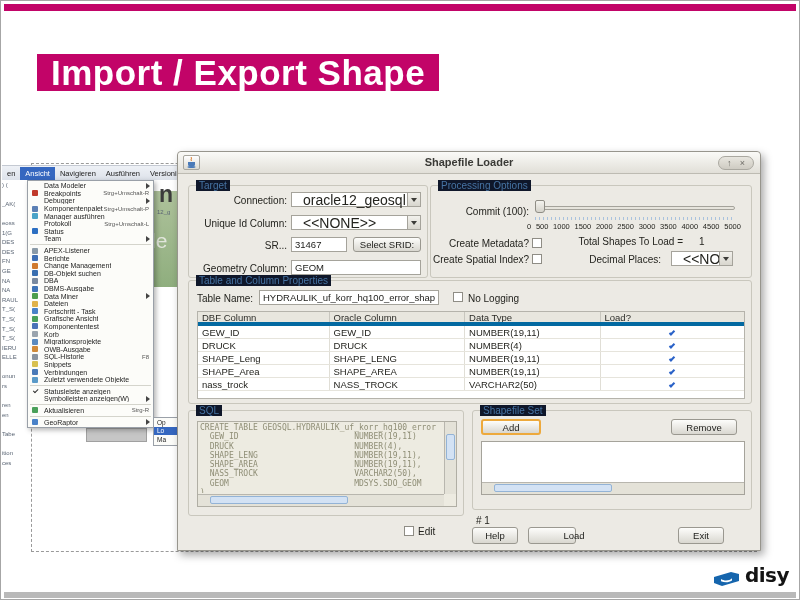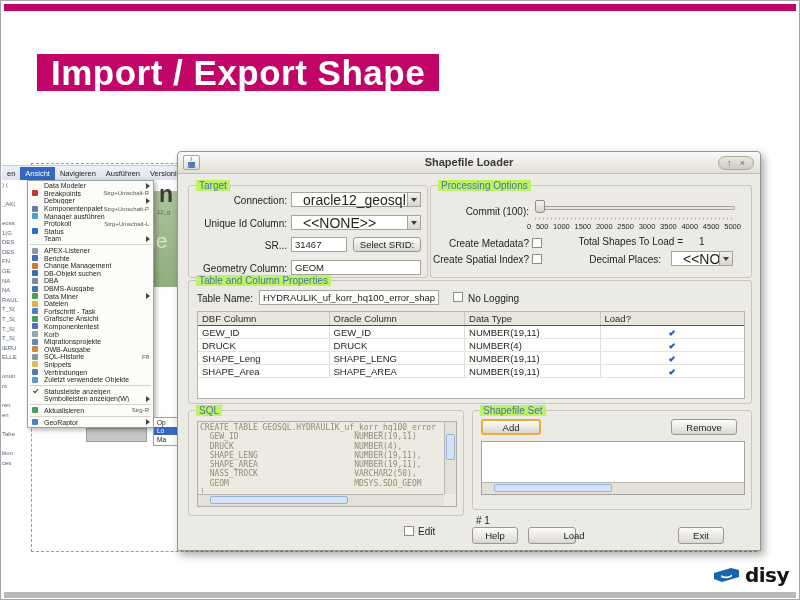--- a/index.html
+++ b/index.html
@@ -58,21 +58,21 @@
   #dlg-title{position:absolute;left:0;right:0;top:4px;text-align:center;font-weight:bold;
     font-size:11px;color:#3a3a36;}
   #java-btn{position:absolute;left:5px;top:3px;width:17px;height:15px;background:linear-gradient(#fff,#dcdad2);
     border:1px solid #a8a69e;border-radius:2px;display:flex;align-items:center;justify-content:center;}
   #win-buttons{position:absolute;right:6px;top:4px;width:36px;height:14px;background:linear-gradient(#e8e6df,#cecbc2);
     border:1px solid #aaa8a0;border-radius:7px;display:flex;align-items:center;justify-content:space-evenly;
     font-size:9px;color:#6e6c66;}
   .winbtn{line-height:12px;cursor:default;}
 
   .group{position:absolute;border:1px solid #c9c7bd;border-radius:3px;}
-  .legend{position:absolute;top:-6px;left:7px;background:#bef264;padding:0 3px;
+  .legend{position:absolute;top:-6px;left:7px;background:#0f172a;padding:0 3px;
     color:#4673a3;font-size:10px;}
   .lbl{position:absolute;white-space:nowrap;}
   .r{text-align:right;}
   .txt{position:absolute;background:#fff;border:1px solid #a5a39b;font-size:9.5px;
     font-family:"Liberation Sans",sans-serif;padding:0 3px;height:15px;color:#1d1d1a;}
   .combo{position:absolute;height:15px;background:#fff;border:1px solid #a5a39b;display:flex;align-items:center;}
   .combo .cv{flex:1;padding:0 11px;font-size:14px;overflow:hidden;white-space:nowrap;}
   .combo .ca{width:13px;align-self:stretch;background:linear-gradient(#f2f1ec,#d8d6ce);
     border-left:1px solid #a5a39b;display:flex;align-items:center;justify-content:center;}
   .tri{width:0;height:0;border-top:4px solid #3c3c38;border-left:3.5px solid transparent;
@@ -92,21 +92,21 @@
     background:linear-gradient(#f4f3ee,#d5d3cb);border:1px solid #8f8d85;border-radius:2px 2px 3px 3px;}
   #minor-ticks{position:absolute;left:104px;top:31px;width:200px;height:3px;
     background:repeating-linear-gradient(to right,#a9c2de 0 1px,transparent 1px 4px);}
   #tick-labels{position:absolute;left:96px;top:36px;width:214px;display:flex;
     justify-content:space-between;font-size:7.5px;color:#24241f;}
 
   
   #col-table{position:absolute;left:8px;top:30px;width:548px;height:88px;background:#fff;
     border:1px solid #b5b3ab;overflow:hidden;}
   .trow{display:flex;height:13px;border-bottom:1px solid #e6e4dc;align-items:center;font-size:9.5px;}
-  .trow.head{height:14px;background:#e8e6de;border-bottom:1px solid #0369a1;color:#2c2c28;text-align:center;}
+  .trow.head{height:14px;background:#e8e6de;border-bottom:4px solid #0369a1;color:#2c2c28;text-align:center;}
   .tc{padding:0 4px;overflow:hidden;white-space:nowrap;height:100%;display:flex;align-items:center;}
   .tc1{width:132px;border-right:1px solid #e0ded6;}
   .tc2{width:136px;border-right:1px solid #e0ded6;}
   .tc3{width:136px;border-right:1px solid #e0ded6;}
   .tc4{width:144px;justify-content:center;}
   .trow.head .tc{border-right-color:#c8c6be;}
 
   
   #sql-area{position:absolute;left:8px;top:10px;width:260px;height:86px;background:#edebe1;
     border:1px solid #b0aea4;}
@@ -122,21 +122,21 @@
   .hthumb{position:absolute;left:12px;top:1px;width:56%;height:8px;background:#d3e2f4;
     border:1px solid #93b3d6;border-radius:2px;}
 
   
   #shape-list{position:absolute;left:8px;top:30px;width:264px;height:54px;background:#fff;
     border:1px solid #a5a39b;overflow:hidden;}
   .file-line{font-size:8.5px;padding:1px 2px;white-space:nowrap;color:#1d1d1a;}
   #shape-list .hscroll{right:0;}
 
   
-  #logo{right:10px;top:562px;left:auto;display:flex;align-items:center;gap:5px;}
+  #logo{right:10px;top:562px;left:auto;display:flex;align-items:flex-end;gap:5px;}
   #logo-text{font-size:20px;font-weight:bold;color:#141414;letter-spacing:-.5px;
     font-family:"DejaVu Sans",sans-serif;}
 </style>
 </head>
 <body>
 
 <div id="slide">
 
   <div id="topbar" class="abs accent-bg" style="background: rgb(194, 4, 104);"></div>
   <div id="bottombar" class="abs"></div>
@@ -593,20 +593,28 @@
 
             <div class="trow">
               <span class="tc tc1">SHAPE_Area</span>
               <span class="tc tc2">SHAPE_AREA</span>
               <span class="tc tc3">NUMBER(19,11)</span>
               <span class="tc tc4">
                 <span class="bluechk"></span>
               </span>
             </div>
 
+            <div class="trow">
+              <span class="tc tc1">nass_trock</span>
+              <span class="tc tc2">NASS_TROCK</span>
+              <span class="tc tc3">VARCHAR2(50)</span>
+              <span class="tc tc4">
+                <span class="bluechk"></span>
+              </span>
+            </div>
           </div>
       </div>
     </div>
 
     <div class="group" style="left:10px;top:258px;width:276px;height:106px;">
       <span class="legend">SQL</span>
       <div id="sql-area">
         <div id="sql-text">
 
         <div>CREATE TABLE GEOSQL.HYDRAULIK_uf_korr_hq100_error</div>

